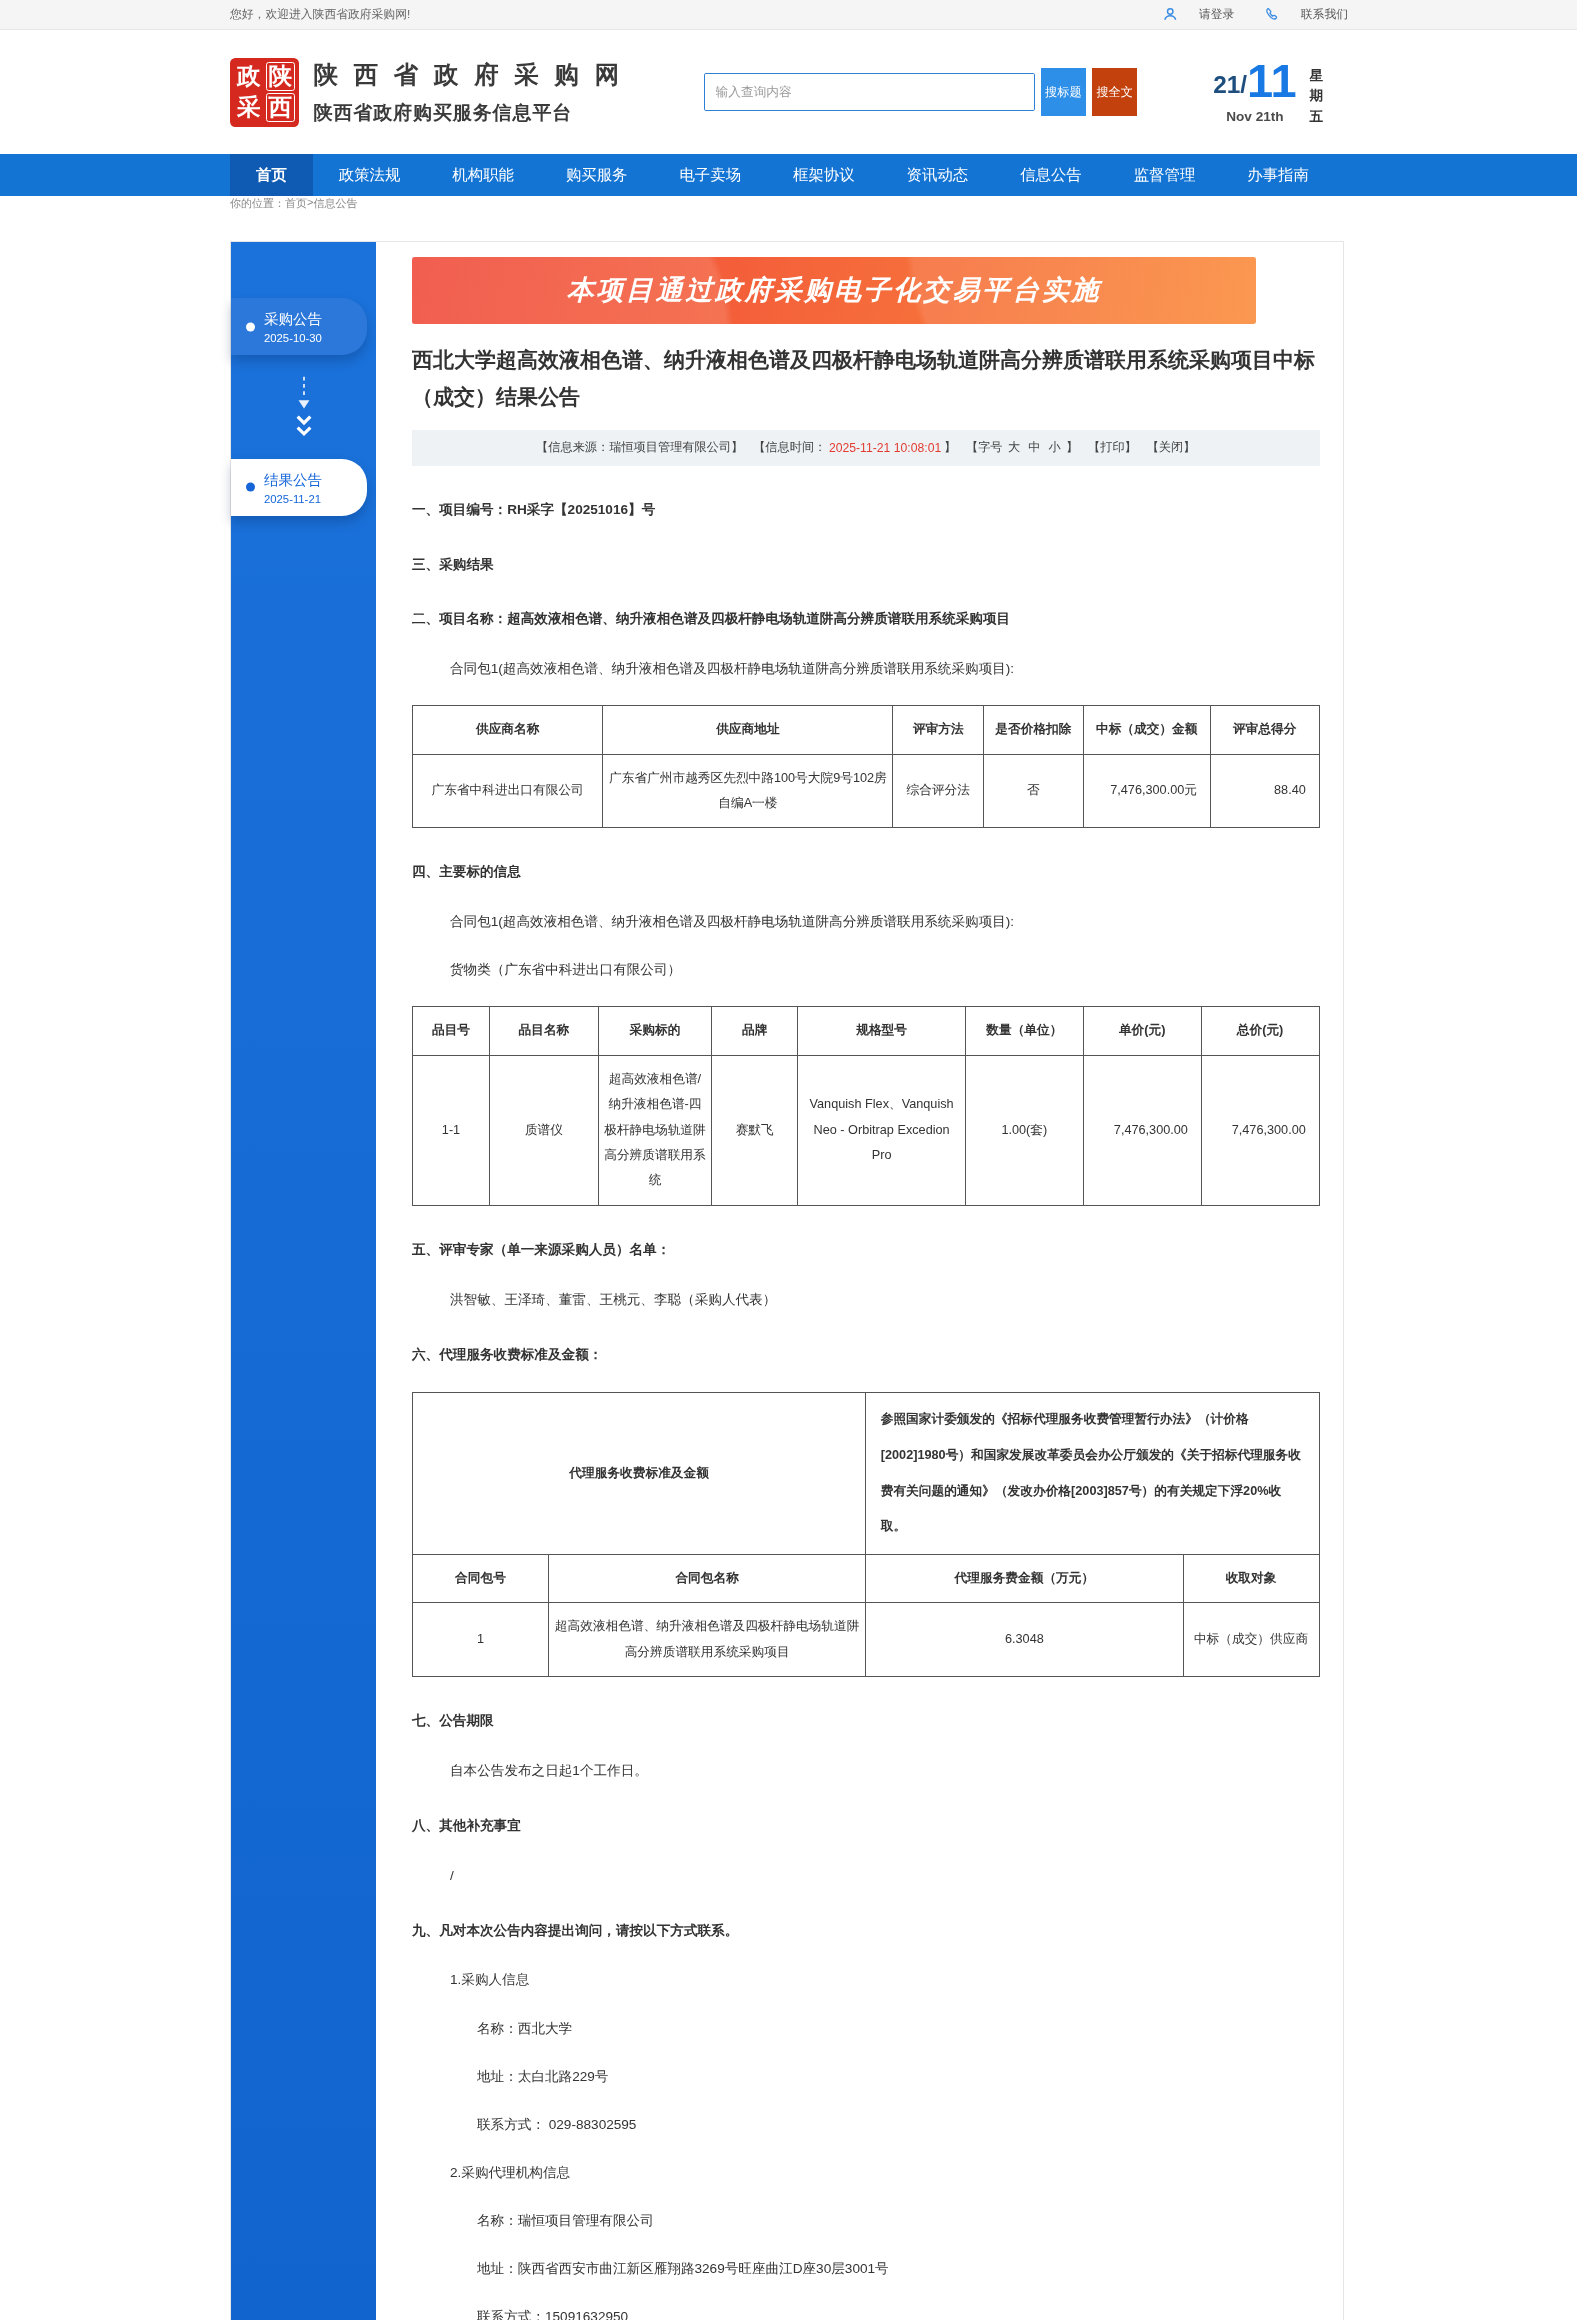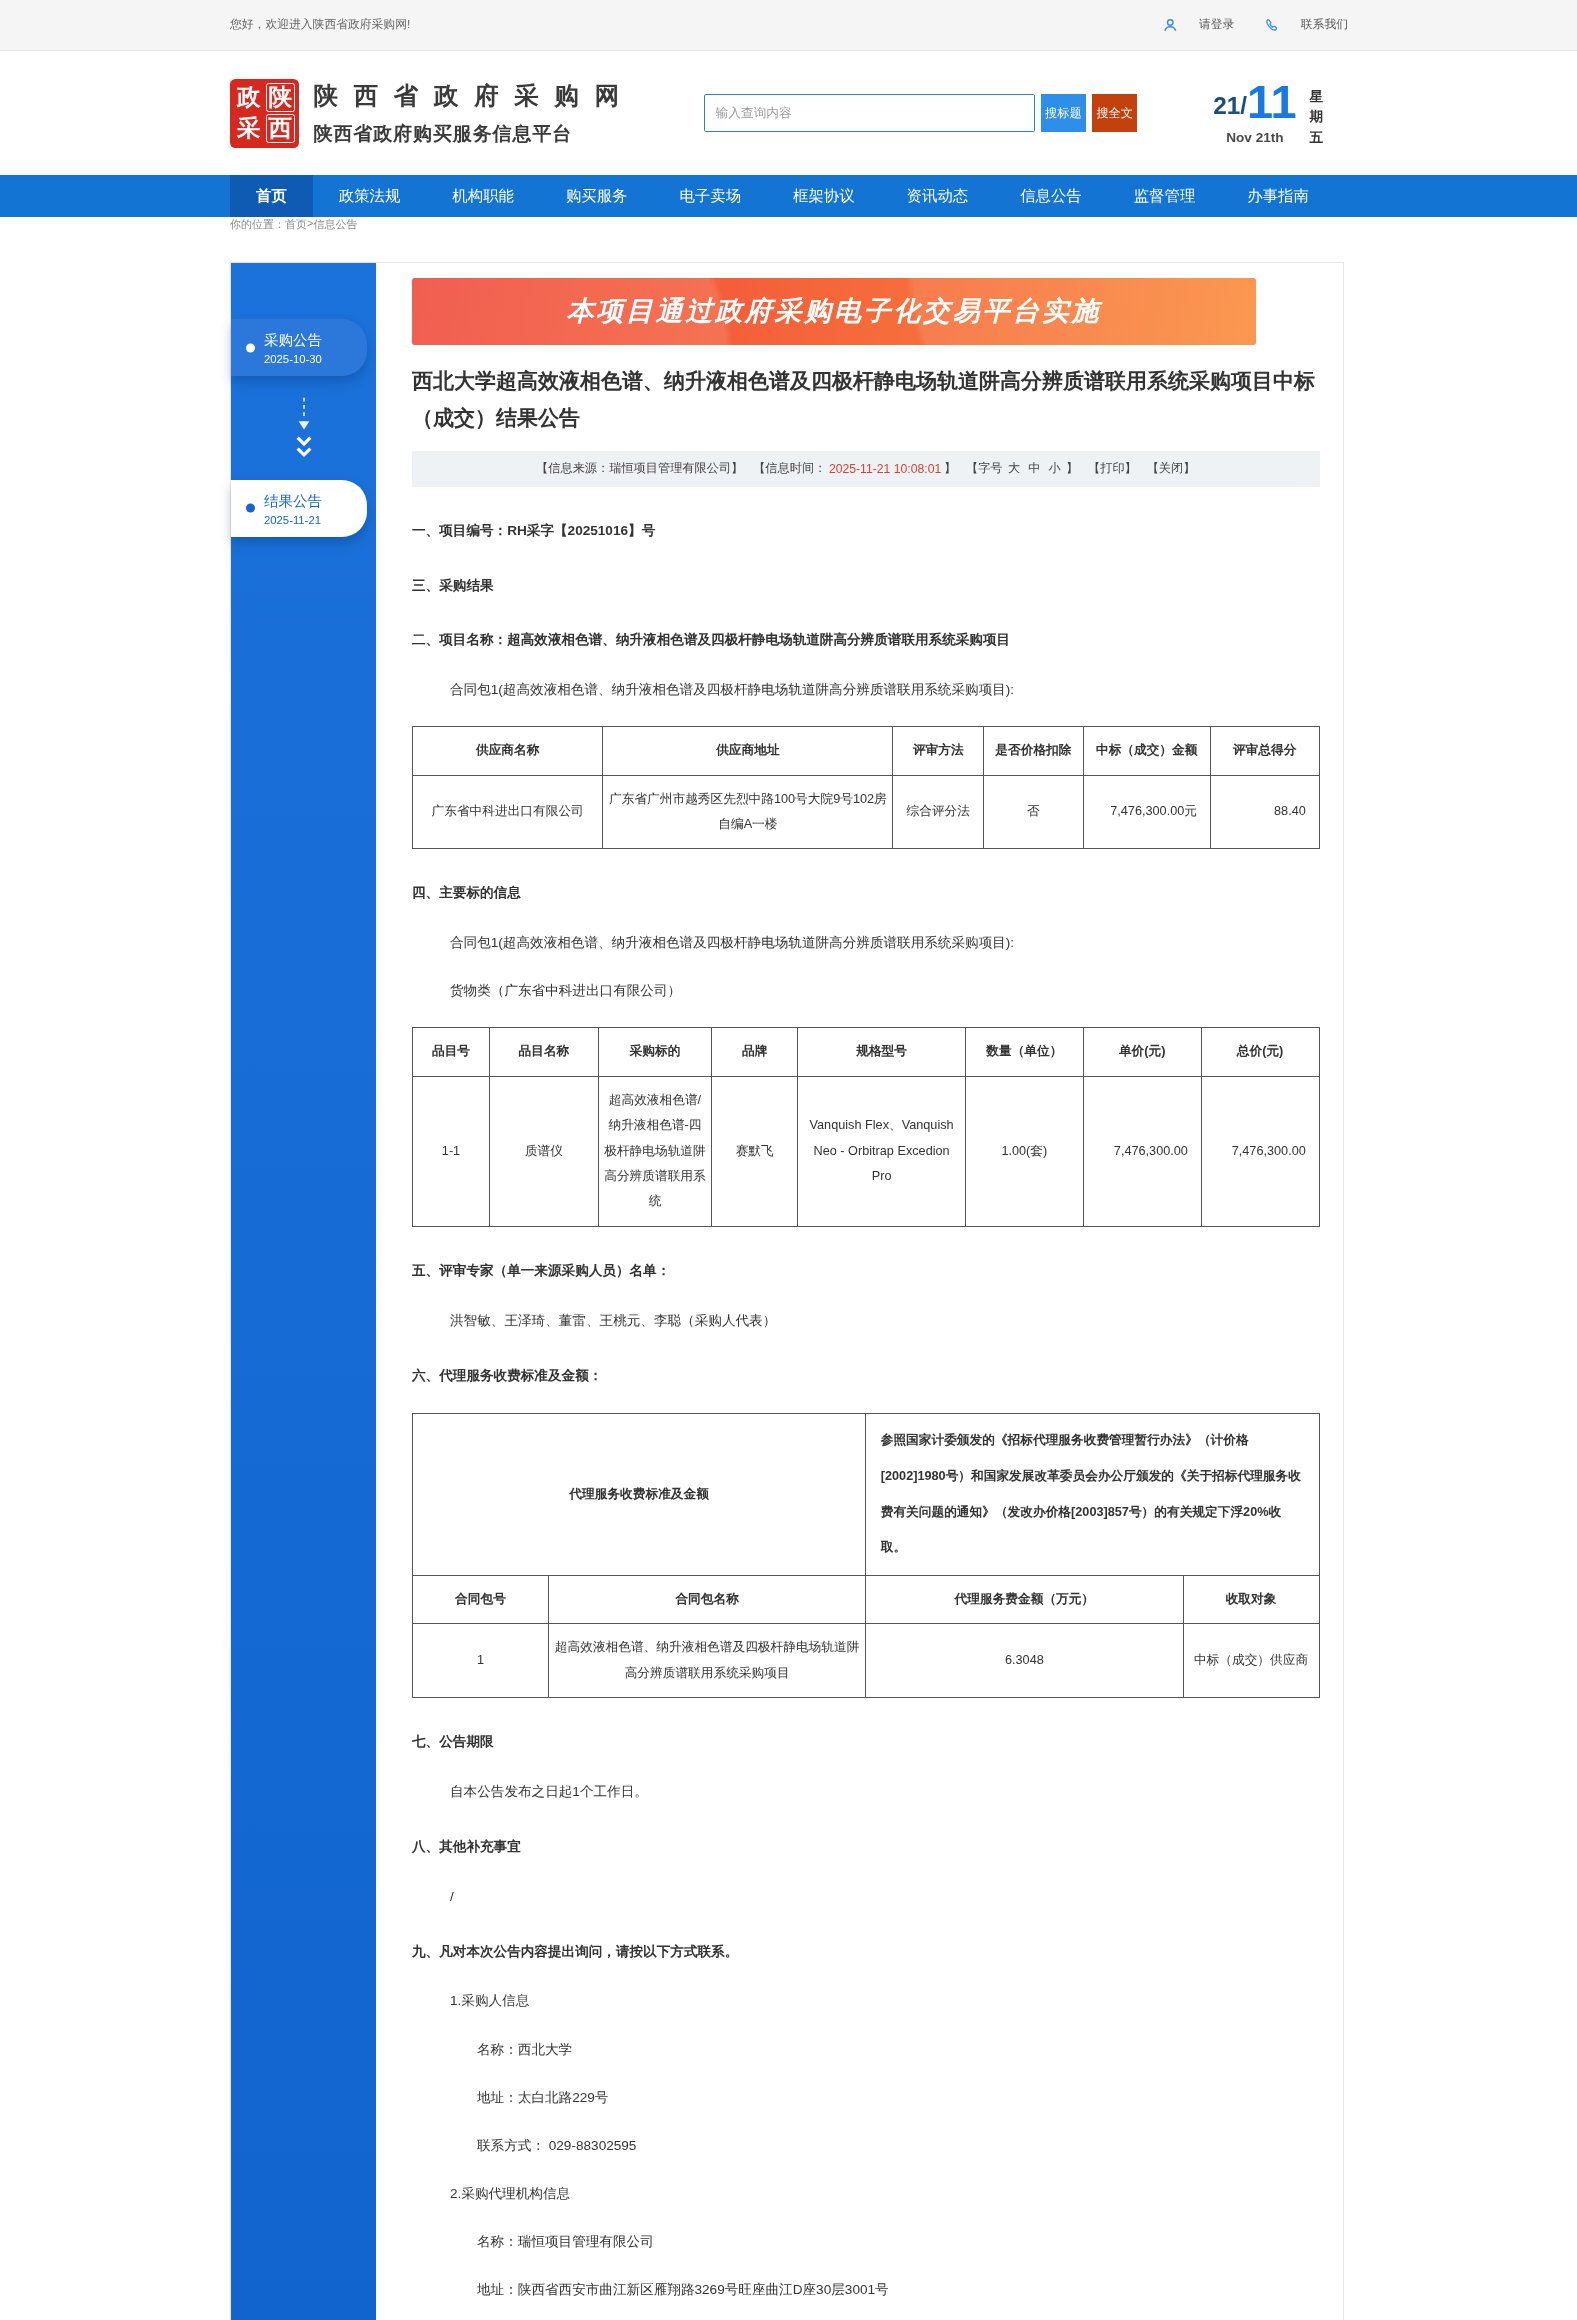--- a/index.html
+++ b/index.html
@@ -1,39 +1,39 @@
 <!DOCTYPE html>
 <html style="font-size:14.5px"><head>
 <meta charset="utf-8">
 <style>
   * { margin:0; padding:0; box-sizing:border-box; }
   html,body { width:1578px; background:#ffffff; font-family:"Liberation Sans","DejaVu Sans",sans-serif; color:#333; }
 
   
-  .topbar { height:51px; background:#f5f5f5; border-bottom:0.9px solid #e7e7e7;
+  .topbar { height:30px; background:#f5f5f5; border-bottom:0.9px solid #e7e7e7;
             display:flex; align-items:center; justify-content:space-between; padding:0 230px; font-size:11.8px; color:#666; }
   .topbar-right { display:flex; align-items:center; gap:31px; }
   .top-link { display:flex; align-items:center; gap:21px; color:#555; cursor:pointer; }
   .top-link svg { display:block; }
 
   
   .header { height:124px; display:flex; align-items:center; padding:0 230px; background:#fff; }
   .logo-box { width:69px; height:69px; background:#d5281e; border-radius:5.4px; display:grid;
               grid-template-columns:1fr 1fr; grid-template-rows:1fr 1fr; padding:4.5px; gap:2.7px; flex:0 0 auto; }
   .logo-box span { color:#fff; font-weight:bold; font-size:23.5px; display:flex; align-items:center; justify-content:center; line-height:1; }
   .logo-box span:nth-child(2), .logo-box span:nth-child(4) { border:1.8px solid #fff; border-radius:2.7px; }
   .site-titles { margin-left:14.5px; }
   .site-name { font-size:24.4px; font-weight:bold; color:#3a3a3a; letter-spacing:4.5px; }
   .site-sub  { font-size:19px; font-weight:bold; color:#3a3a3a; margin-top:9px; letter-spacing:0.9px; }
 
   .search-wrap { display:flex; align-items:center; margin-left:80px; }
   .search-input { width:331px; height:38px; border:1.8px solid #2d7fd6; border-radius:1.8px; padding:0 11px;
                   font-size:12.7px; color:#333; outline:none; font-family:inherit; }
   .search-input::placeholder { color:#999; }
-  .search-btn { height:38px; width:45px; border:none; color:#fff; font-size:12.2px; cursor:pointer;
+  .search-btn { height:48px; width:45px; border:none; color:#fff; font-size:12.2px; cursor:pointer;
                 margin-left:6.3px; font-family:inherit; line-height:1.2; padding:0 3.6px; }
   .btn-title { background:#2e8fe9; }
   .btn-full  { background:#c2410c; }
 
   .date-block { margin-left:76px; display:flex; align-items:flex-start; gap:12.7px; }
   .date-left { text-align:center; }
   .date-nums { display:flex; align-items:flex-start; }
   .day-prefix { font-size:24.4px; font-weight:bold; color:#1d4e7e; margin-top:14.5px; }
   .day-big { font-size:47px; font-weight:bold; color:#1878e4; line-height:1; }
   .date-en { font-size:13.6px; color:#4a4a4a; font-weight:bold; margin-top:5.4px; }

